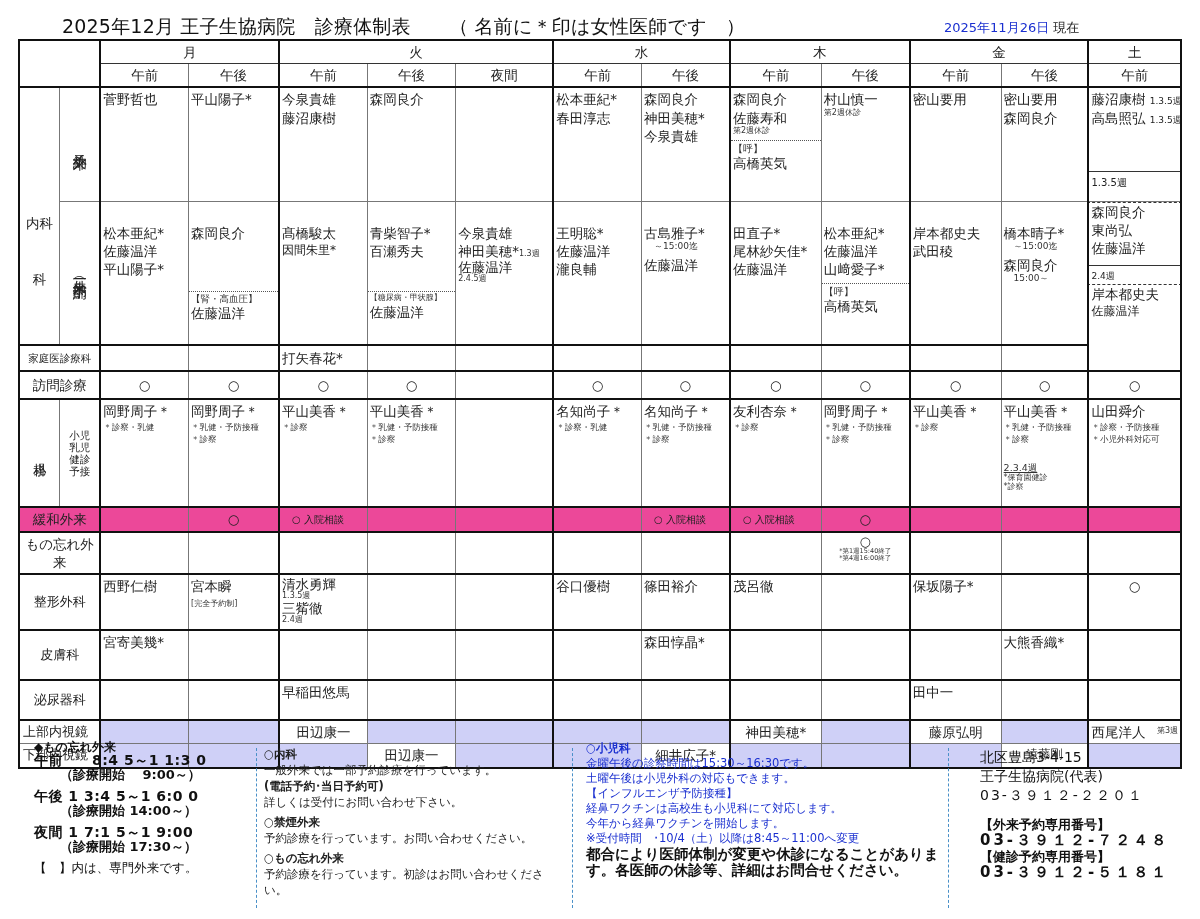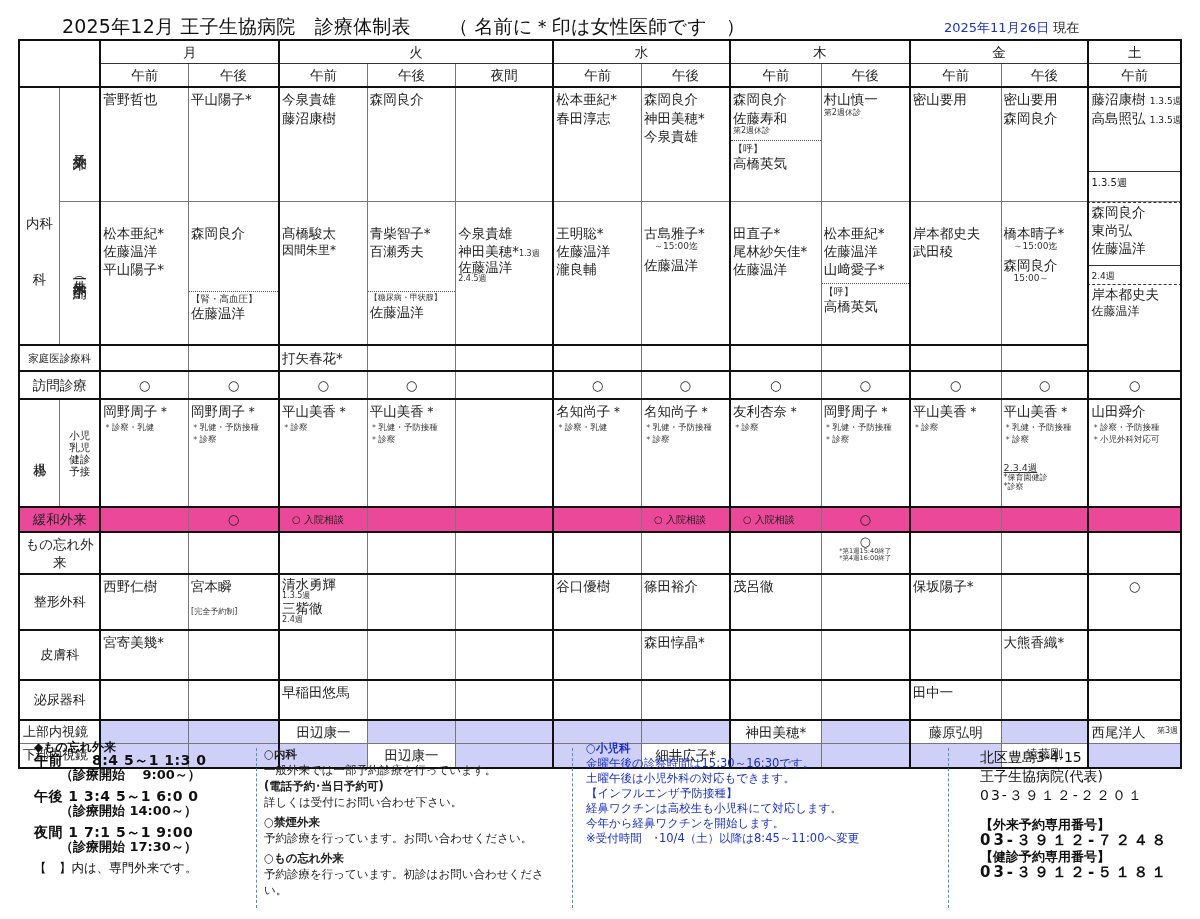--- a/index.html
+++ b/index.html
@@ -384,21 +384,21 @@
     <td class="thick-l thick-t"></td>
   </tr>
 
   <tr style="height:56px" class="thick-t">
     <td colspan="2" class="rowlabel big thick-t">整形外科</td>
     <td class="thick-l thick-t">
           <span class="name">西野仁樹</span>
         </td>
     <td class="thick-t">
           <span class="name">宮本瞬</span>
-          <span class="note" style="margin-top:13px">[完全予約制]</span>
+          <span class="note" style="margin-top:5px">[完全予約制]</span>
         </td>
     <td class="thick-l thick-t" style="line-height:1.1">
       <span class="name">清水勇輝</span>
       <span class="note">1.3.5週</span>
       <span class="name">三觜徹</span>
       <span class="note">2.4週</span>
     </td>
     <td class="thick-t"></td>
     <td class="thick-t"></td>
     <td class="thick-l thick-t">
@@ -520,20 +520,21 @@
   <div class="vdash" style="left:572px"></div>
 
   <div class="ped">
     <div style="font-weight:bold">○小児科</div>
     <div>金曜午後の診察時間は15:30～16:30です。</div>
     <div>土曜午後は小児外科の対応もできます。</div>
     <div>【インフルエンザ予防接種】</div>
     <div>経鼻ワクチンは高校生も小児科にて対応します。</div>
     <div>今年から経鼻ワクチンを開始します。</div>
     <div>※受付時間　･10/4（土）以降は8:45～11:00へ変更</div>
+    <div class="warn">都合により医師体制が変更や休診になることがあります。各医師の休診等、詳細はお問合せください。</div>
   </div>
 
   <div class="vdash" style="left:948px"></div>
 
   <div class="contact">
     <div class="addr">北区豊島3-4-15</div>
     <div class="addr">王子生協病院(代表)</div>
     <div class="tel"> 03-３９１２-２２０１</div>
     <div style="height:12px"></div>
     <div class="bold">【外来予約専用番号】</div>

